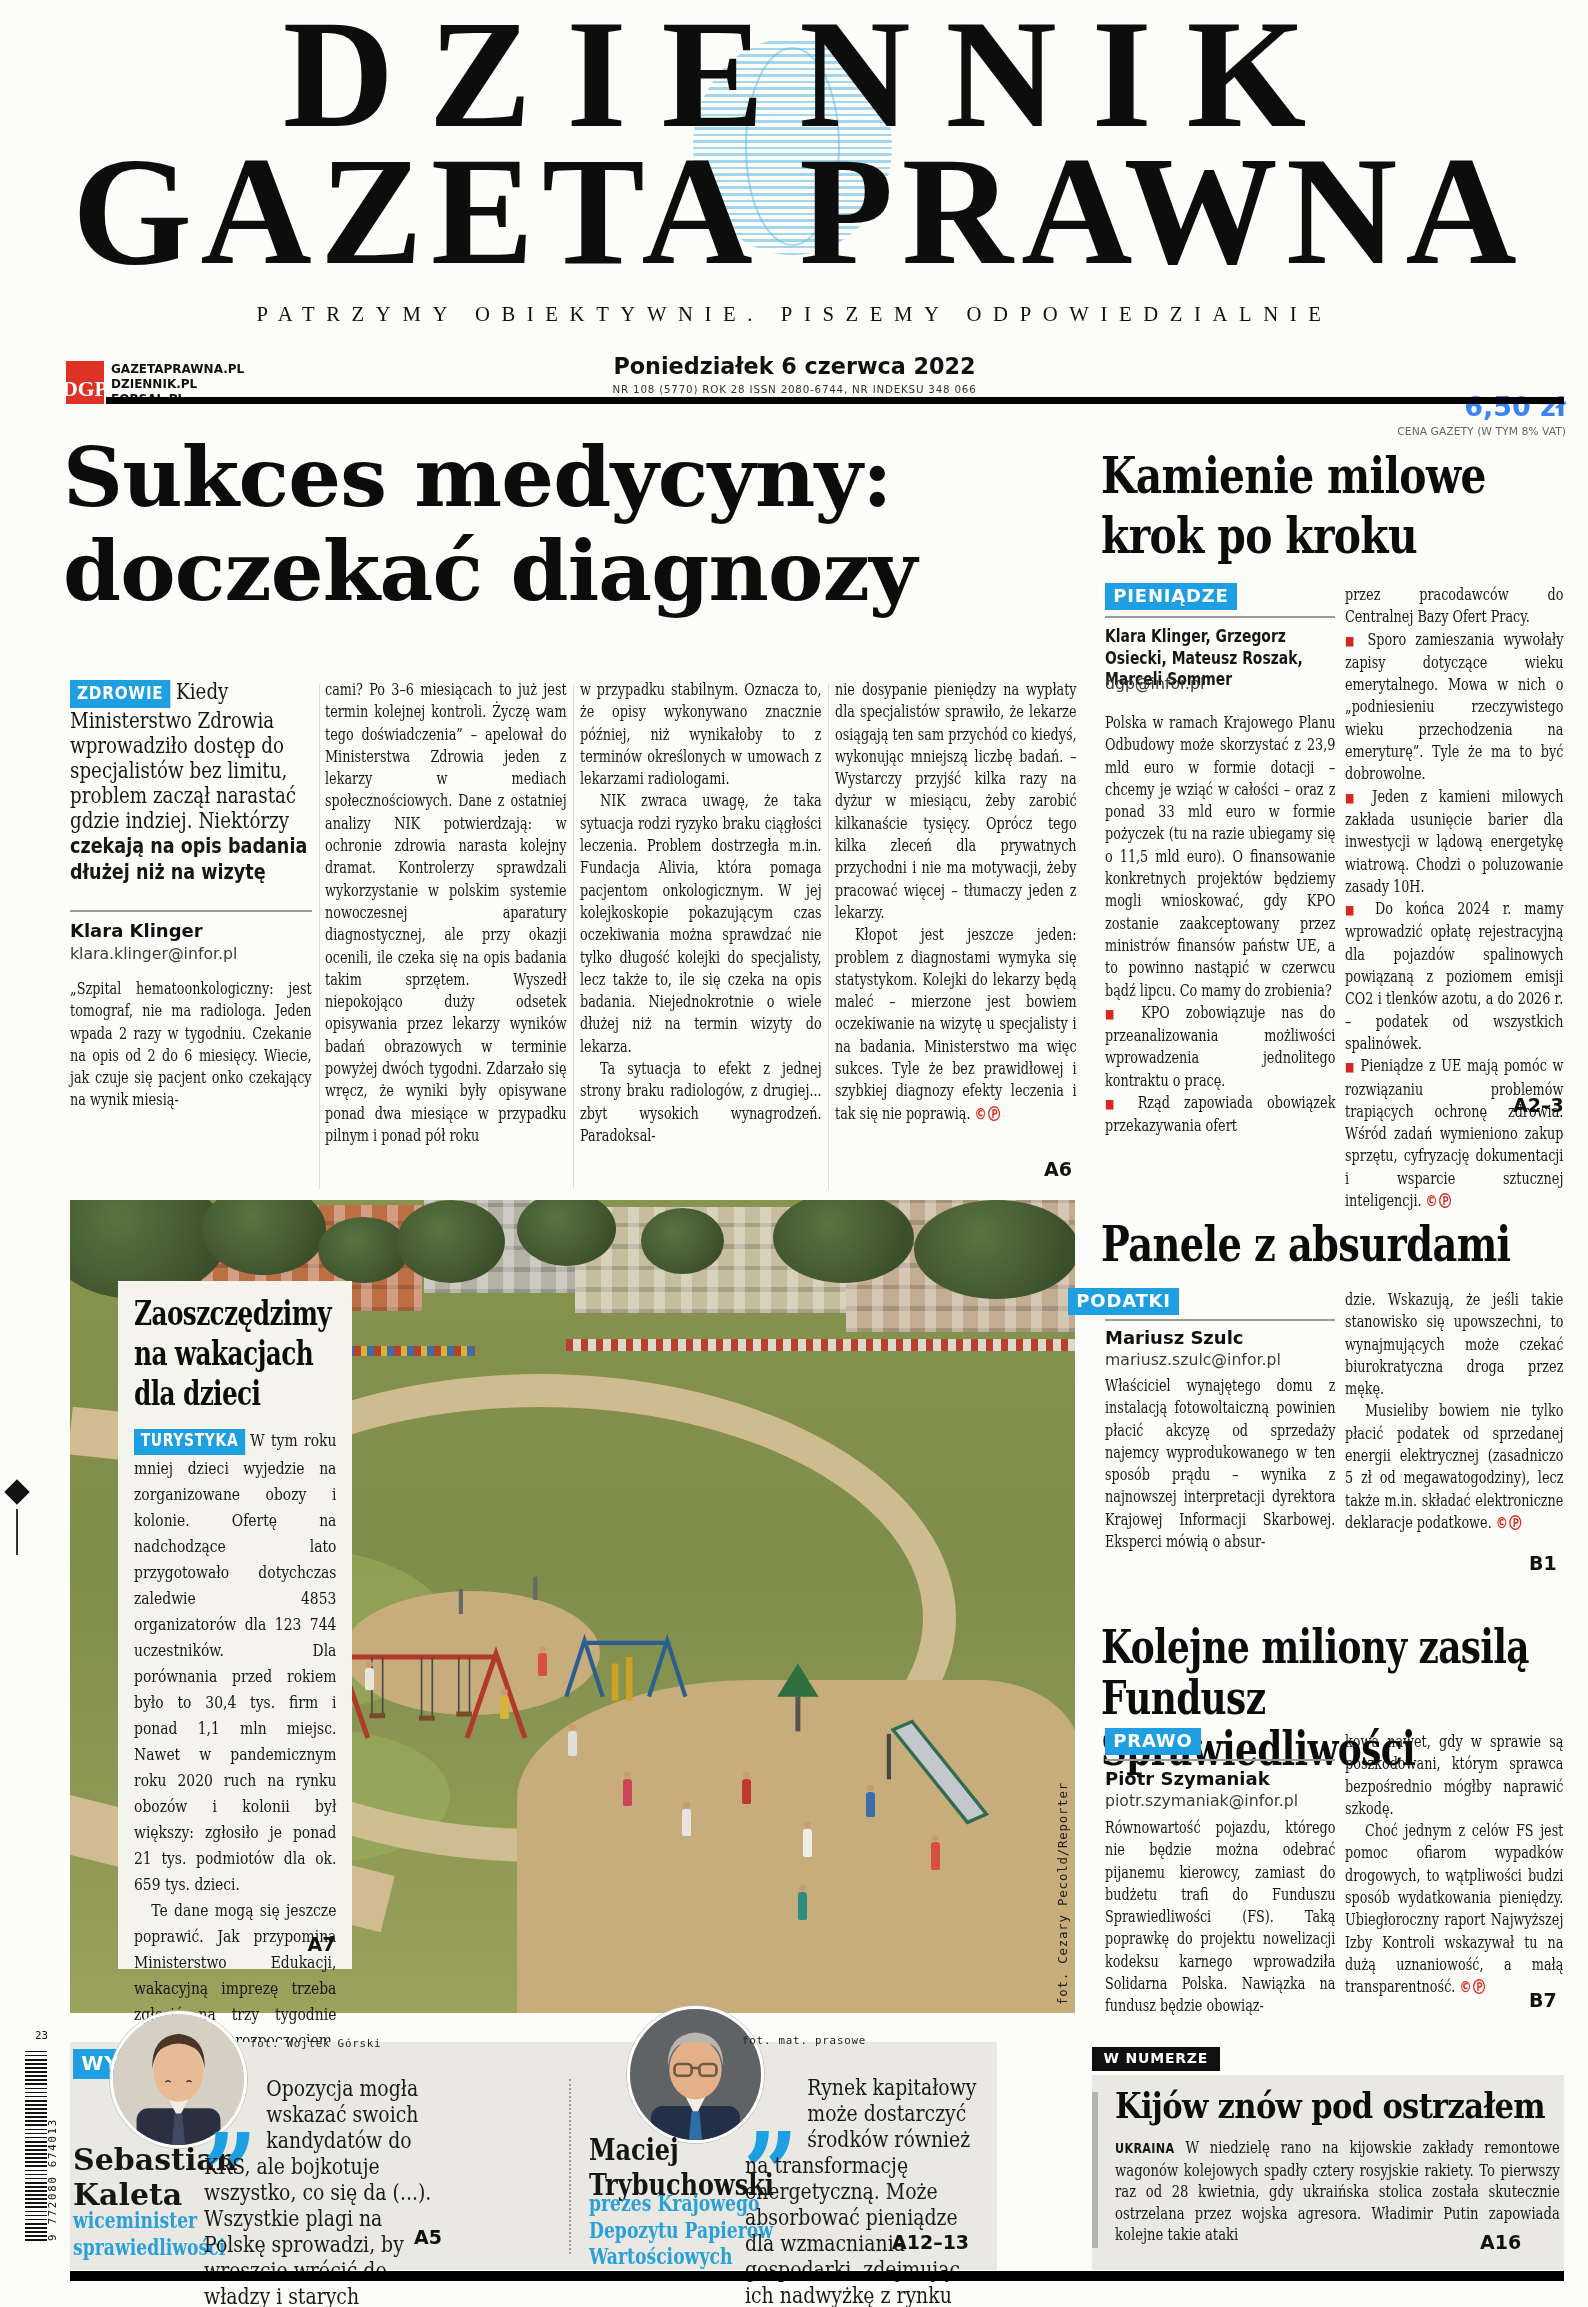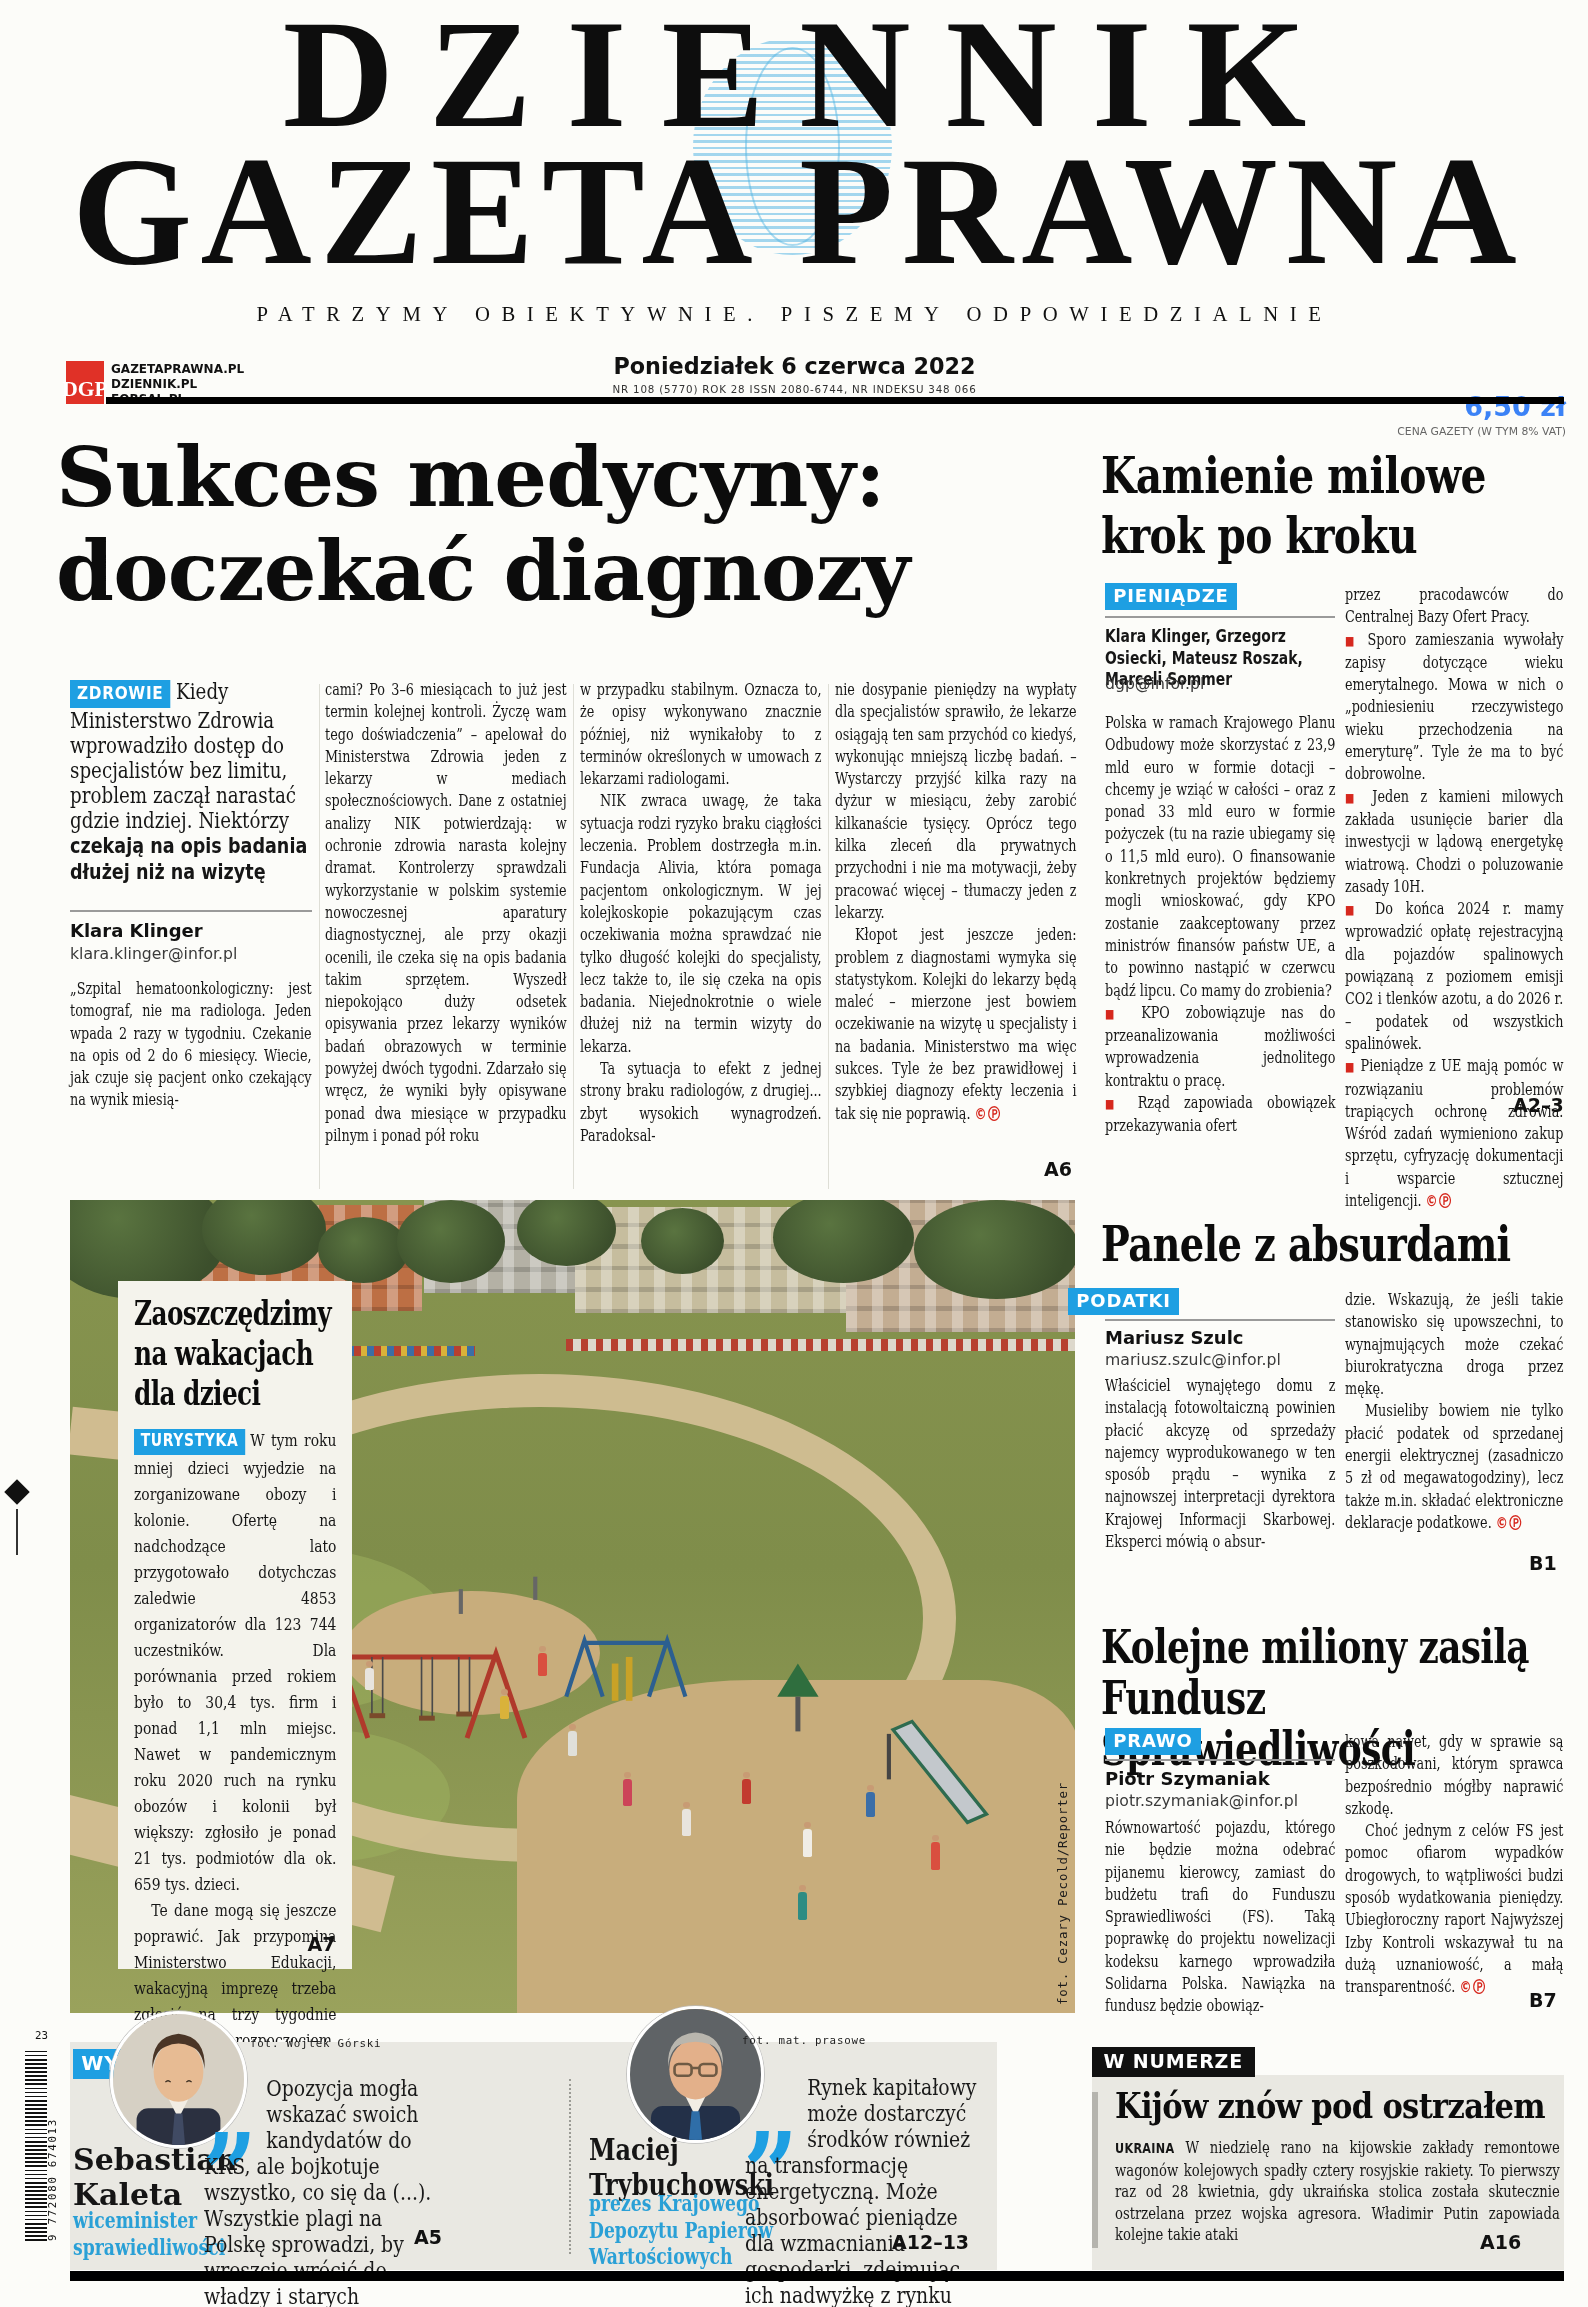--- a/index.html
+++ b/index.html
@@ -41,21 +41,21 @@
   p.bullet::before{content:"■ ";color:#d6281e;font-size:12.4px;}
   .hl{font-weight:bold;letter-spacing:-0.8px;color:#0c0c0c;}
   .byline{font-family:"DejaVu Sans",sans-serif;font-weight:bold;font-size:18px;color:#111;}
   .email{font-family:"DejaVu Sans",sans-serif;font-size:15.7px;color:#3a3a3a;}
   .thinrule{background:#9a9a9a;height:1.7px;}
   .vsep{width:0.8px;background:#dedeD6;}
   .cp{color:#d6281e;font-weight:bold;font-family:"DejaVu Sans",sans-serif;letter-spacing:1.7px;margin-left:5px;font-size:.95em;}
   .pref{position:absolute;font-family:"DejaVu Sans",sans-serif;font-weight:bold;font-size:19px;color:#111;}
 
   
-  #lead-hl{left:56px;top:430px;width:985px;font-size:83px;line-height:94px;margin:0;}
+  #lead-hl{left:63px;top:430px;width:985px;font-size:83px;line-height:94px;margin:0;}
   #lead-intro{left:70px;top:679px;width:285px;transform:scaleX(.85);transform-origin:0 0;
               font-size:21.5px;line-height:25px;}
   #lead-intro b{font-family:"DejaVu Sans",sans-serif;font-size:20.7px;}
   #lead-rule{left:70px;top:910px;width:242px;}
   #lead-byline{left:70px;top:920px;}
   #lead-email{left:70px;top:944px;}
   #lead-c1{left:70px;top:978px;width:302px;}
   #lead-c2{left:325px;top:679px;width:302px;}
   #lead-c3{left:580px;top:679px;width:302px;}
   #lead-c4{left:835px;top:679px;width:302px;}
@@ -140,21 +140,21 @@
   .q{position:absolute;font-size:23px;line-height:26px;transform:scaleX(.82);transform-origin:0 0;color:#191919;}
   .qmark{float:left;color:#1e9fe2;font-size:116px;line-height:68px;width:76px;height:58px;font-weight:bold;}
   #iv1-quote{left:204px;top:2075px;width:290px;}
   #iv2-quote{left:745px;top:2074px;width:298px;}
   #iv1-page{left:414px;top:2226px;}
   #iv2-page{left:892px;top:2231px;}
   #iv-sep{left:569px;top:2079px;height:175px;border-left:2.5px dotted #9b9b95;}
 
   
   #wn-tag{left:1092px;top:2047px;background:#111;color:#fff;font-family:"DejaVu Sans",sans-serif;
-          font-weight:bold;font-size:19px;padding:3.3px 11.6px 5px;letter-spacing:0.8px;}
+          font-weight:bold;font-size:14px;padding:3.3px 11.6px 5px;letter-spacing:0.8px;}
   #wn-box{left:1092px;top:2075px;width:472px;height:195px;background:#e9e8e2;}
   #wn-bar{left:1092px;top:2092px;width:5.8px;height:156px;background:#b5b4ae;}
   #wn-hl{left:1115px;top:2085px;width:530px;font-size:36px;line-height:41px;transform:scaleX(.85);transform-origin:0 0;margin:0;}
   #wn-body{left:1115px;top:2137px;width:556px;font-size:16.5px;line-height:21.5px;transform:scaleX(.8);transform-origin:0 0;text-align:justify;}
   #wn-body p{margin:0;}
   .kicker{font-family:"DejaVu Sans",sans-serif;font-weight:bold;font-size:14px;letter-spacing:0.4px;}
   #wn-page{left:1480px;top:2231px;}
 
   
   #bc-bars{left:25px;top:2051px;width:21.5px;height:190px;background:repeating-linear-gradient(0deg,#111 0 1.7px,#fff 1.7px 4.1px);}

